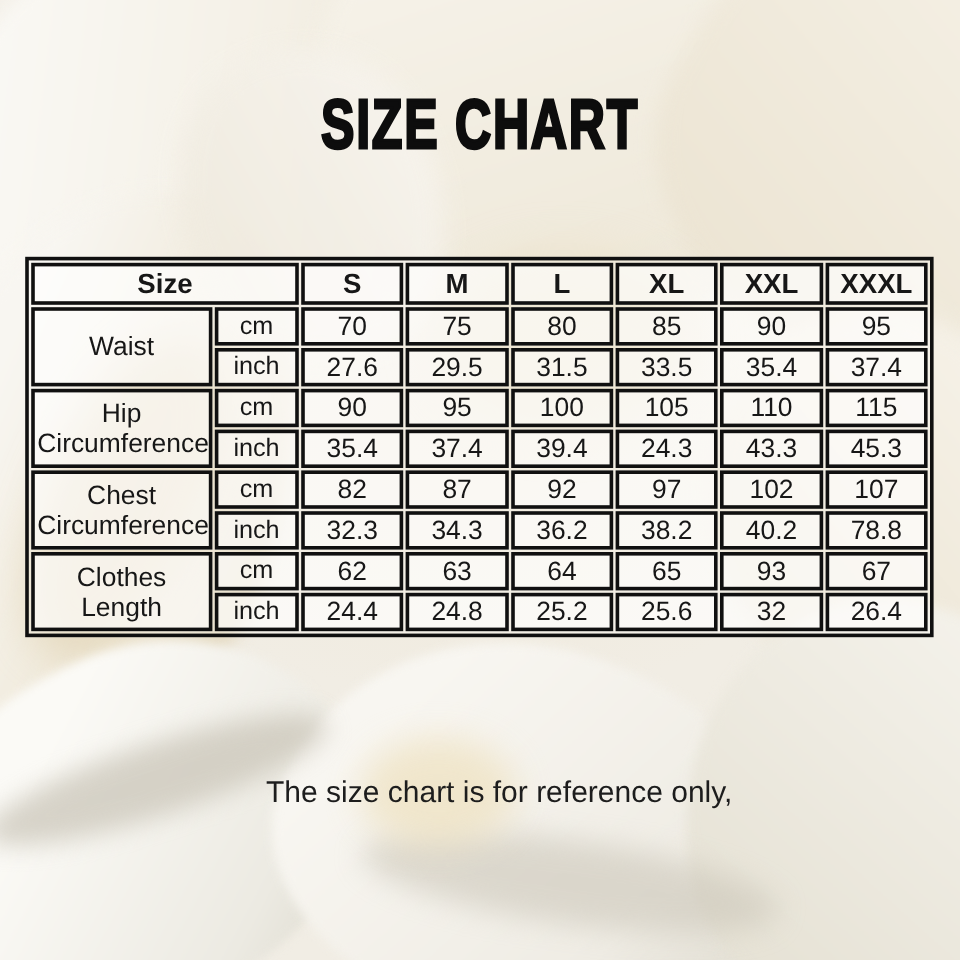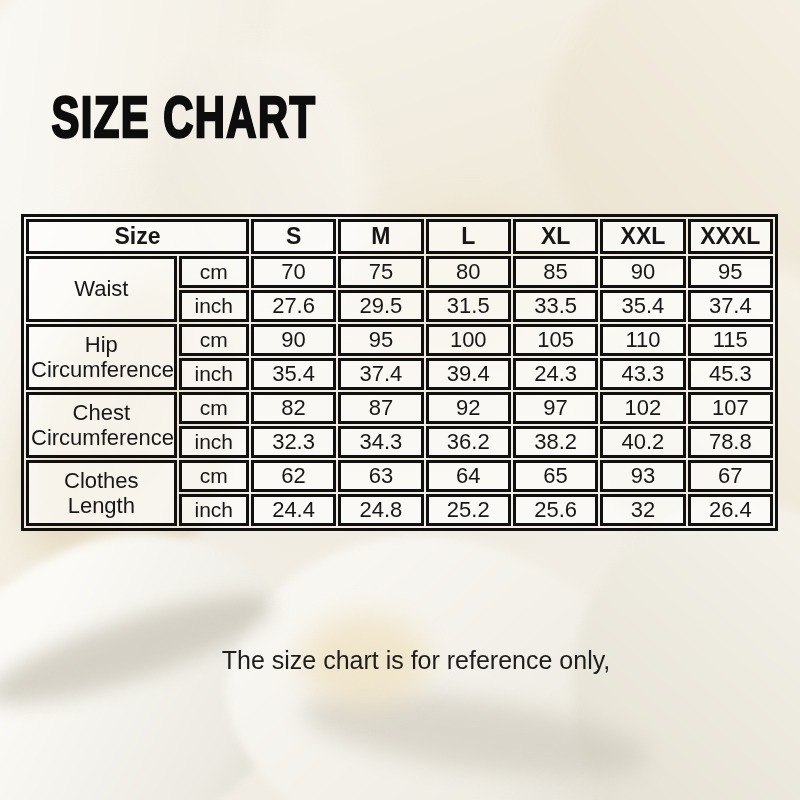--- a/index.html
+++ b/index.html
@@ -48,21 +48,21 @@
   .p11 { left:-20px; top:620px; width:300px; height:60px; transform:rotate(-18deg);
         border-radius:50%; background:#c8c3b6; filter:blur(10px); opacity:.7; }
   .p12 { left:300px; top:700px; width:350px; height:70px; transform:rotate(8deg);
         border-radius:50%; background:#ccc7ba; filter:blur(12px); opacity:.6; }
   .p13 { left:300px; top:615px; width:130px; height:90px;
         border-radius:50%; background:#efe3c4; filter:blur(14px); opacity:.8; }
   .p14 { left:150px; top:40px; width:220px; height:260px; transform:rotate(-30deg);
         border-radius:50% 50% 50% 50%/60% 40% 60% 40%;
         background:linear-gradient(90deg,#efeade,#f7f4ee); filter:blur(10px); opacity:.85; }
   
-  .title-wrap { position:absolute; z-index:2; top:88px; left:0; width:100%; }
+  .title-wrap { position:absolute; z-index:2; top:75px; left:0; width:100%; text-align:center; }
   .title {
     display:inline-block; margin:0;
     font-size:58px; line-height:1; font-weight:bold;
     letter-spacing:2px; color:#0d0d0d;
     transform:scaleX(0.72);
     -webkit-text-stroke:2.5px #0d0d0d;
     text-shadow:0.5px 0 #0d0d0d,-0.5px 0 #0d0d0d;
   }
   
   .size-table {

